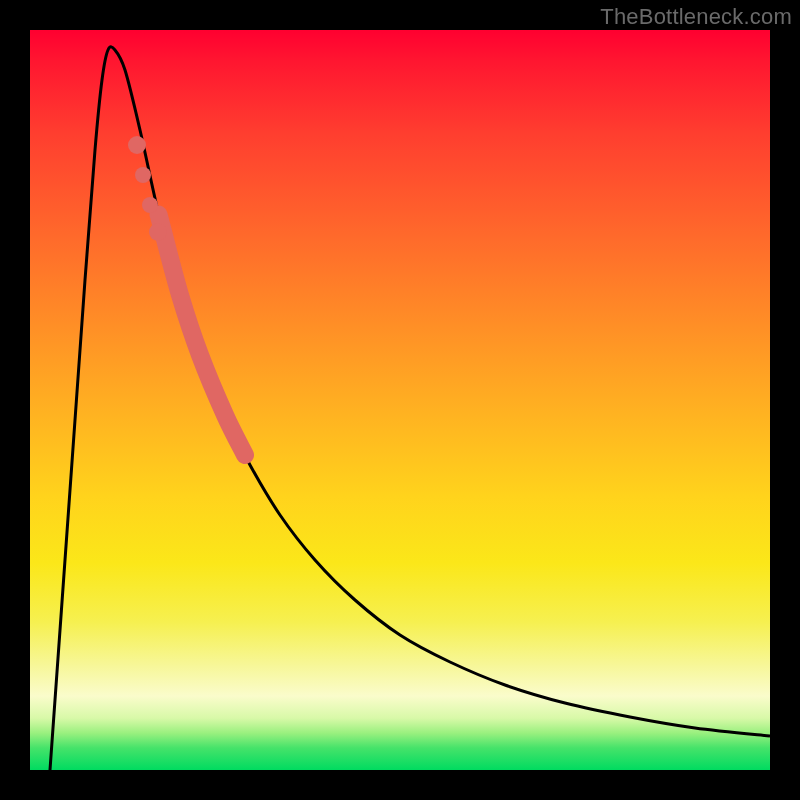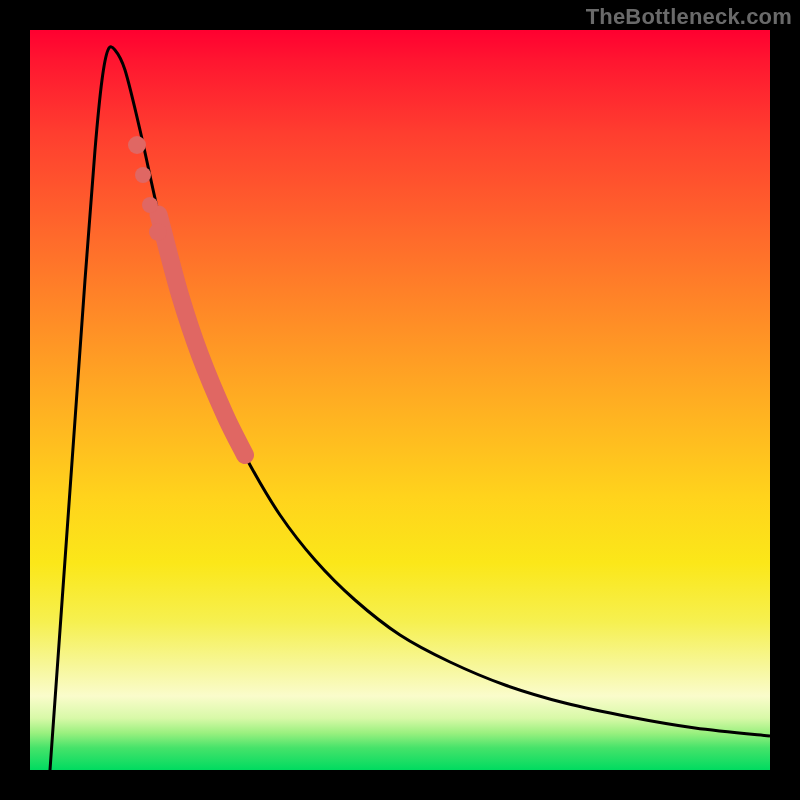--- a/index.html
+++ b/index.html
@@ -17,21 +17,21 @@
       #fbe719 72%,
       #f6f050 80%,
       #f7f79a 86%,
       #fafccb 90%,
       #d8f9a8 93%,
       #9af07f 95%,
       #46e36a 97%,
       #00db60 100%);
   }
   svg.curve{position:absolute;left:0;top:0;width:740px;height:740px}
-  .watermark{position:absolute;top:4px;right:8px;color:#6a6a6a;font-size:22px;font-weight:700;letter-spacing:0.2px}
+  .watermark{position:absolute;top:4px;right:8px;color:#6a6a6a;font-size:22px;font-weight:400;letter-spacing:0.2px}
 </style>
 </head>
 <body>
 
 <div class="frame">
   <div class="plot">
     <div class="grad"></div>
     <svg class="curve" viewBox="0 0 740 740" preserveAspectRatio="none">
       <path fill="none" stroke="#000000" stroke-width="3" d="M 20 740 C 23.3 693.3, 34.2 541.7, 40 460 C 45.8 378.3, 50.8 306.7, 55 250 C 59.2 193.3, 62.2 153.3, 65 120 C 67.8 86.7, 69.8 66.7, 72 50 C 74.2 33.3, 75.8 25.0, 78 20 C 80.2 15.0, 82.2 16.7, 85 20 C 87.8 23.3, 90.8 26.7, 95 40 C 99.2 53.3, 104.2 75.0, 110 100 C 115.8 125.0, 123.3 162.5, 130 190 C 136.7 217.5, 143.3 242.5, 150 265 C 156.7 287.5, 162.5 305.0, 170 325 C 177.5 345.0, 186.7 366.7, 195 385 C 203.3 403.3, 210.8 418.3, 220 435 C 229.2 451.7, 239.2 469.2, 250 485 C 260.8 500.8, 272.5 515.8, 285 530 C 297.5 544.2, 310.8 557.5, 325 570 C 339.2 582.5, 354.2 594.7, 370 605 C 385.8 615.3, 402.5 623.7, 420 632 C 437.5 640.3, 455.8 648.2, 475 655 C 494.2 661.8, 514.2 667.7, 535 673 C 555.8 678.3, 578.3 682.8, 600 687 C 621.7 691.2, 641.7 694.8, 665 698 C 688.3 701.2, 727.5 704.7, 740 706" id="curvePath"></path>
       <path fill="none" stroke="#e06763" stroke-width="18" stroke-linecap="round" d="M 130 190 C 130.0 190.0, 126.7 177.5, 130 190 C 133.3 202.5, 143.3 242.5, 150 265 C 156.7 287.5, 162.5 305.0, 170 325 C 177.5 345.0, 187.5 368.3, 195 385 C 202.5 401.7, 211.7 418.3, 215 425" id="bandPath"></path>

